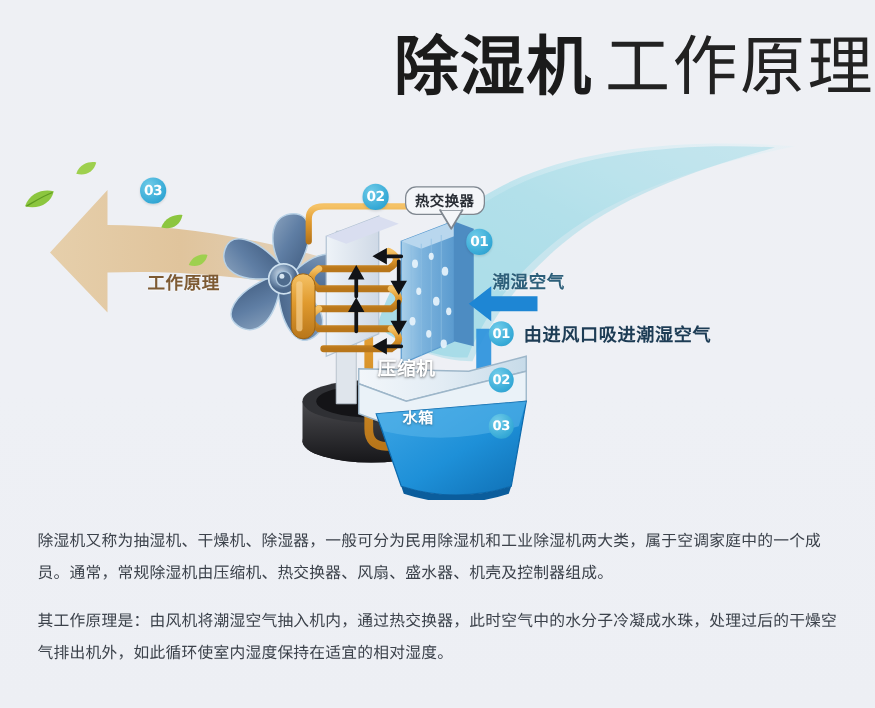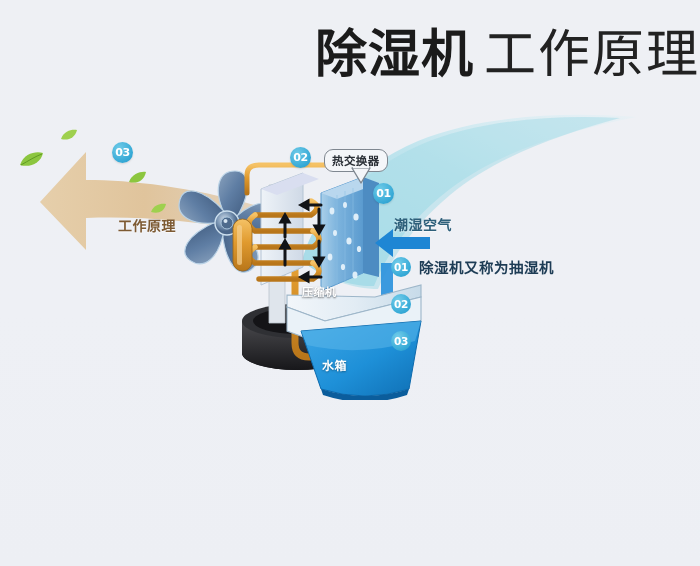--- a/index.html
+++ b/index.html
@@ -121,27 +121,27 @@
     top: 99px;
     color: #2d5f7a;
     font-size: 14px;
     text-shadow: 0 1px 1px rgba(255,255,255,.6);
     padding-left: 14px;
   }
   .lbl-compressor {
     left: 262px;
     top: 168px;
     color: #ffffff;
-    font-size: 11px;
+    font-size: 15px;
     text-shadow: 0 1px 2px rgba(0,0,0,.55);
     padding-left: 40px;
   }
   .lbl-tank {
     left: 322px;
-    top: 241px;
+    top: 209px;
     color: #ffffff;
     font-size: 12px;
     text-shadow: 0 1px 2px rgba(0,0,0,.35);
   }
 
   
   .callout {
     position: absolute;
     left: 324px;
     top: 34px;
@@ -425,24 +425,28 @@
 
     <div class="art-label lbl-dry">工作原理</div>
     <div class="art-label lbl-humid">潮湿空气</div>
     <div class="art-label lbl-compressor">压缩机</div>
     <div class="art-label lbl-tank">水箱</div>
   </div>
 
   <div id="steps">
     <div class="step">
       <div class="step-badge">01</div>
-      <div class="step-text">除湿机又称为抽湿机</div>
+      <div class="step-text">由进风口吸进潮湿空气</div>
     </div>
     <div class="step">
       <div class="step-badge">02</div>
     </div>
     <div class="step">
       <div class="step-badge">03</div>
     </div>
   </div>
 
+  <div id="body-copy">
+    <p>除湿机又称为抽湿机、干燥机、除湿器，一般可分为民用除湿机和工业除湿机两大类，属于空调家庭中的一个成员。通常，常规除湿机由压缩机、热交换器、风扇、盛水器、机壳及控制器组成。</p>
+    <p>其工作原理是：由风机将潮湿空气抽入机内，通过热交换器，此时空气中的水分子冷凝成水珠，处理过后的干燥空气排出机外，如此循环使室内湿度保持在适宜的相对湿度。</p>
+  </div>
 
 </div>
 
 </body></html>

